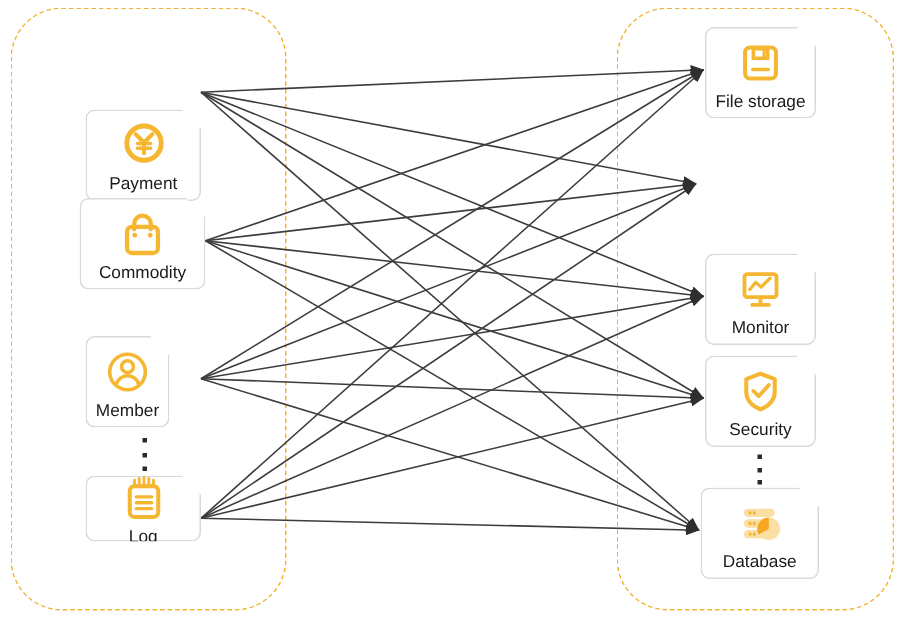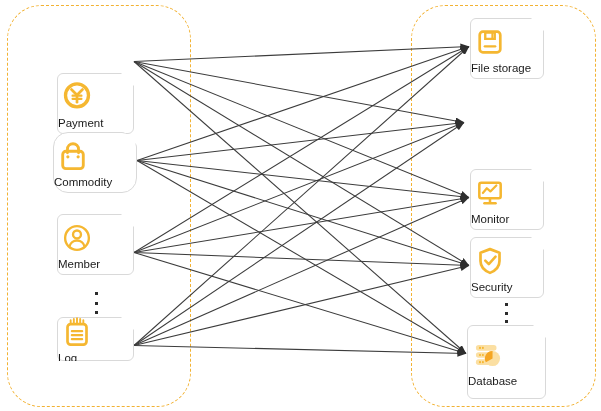--- a/index.html
+++ b/index.html
@@ -2,21 +2,21 @@
 <html><head>
 <meta charset="utf-8">
 <style>
   html,body{margin:0;padding:0;background:#ffffff;}
   body{width:601px;height:411px;overflow:hidden;font-family:"Liberation Sans",sans-serif;}
   #stage{position:relative;width:601px;height:411px;background:#fff;}
   #edges{position:absolute;left:0;top:0;width:601px;height:411px;}
   .group-box{position:absolute;border:1.6px dashed #F2B233;border-radius:34px;background:transparent;}
   .node{position:absolute;background:#ffffff;border:1px solid #d9d9d9;
         box-sizing:border-box;display:flex;flex-direction:column;
-        align-items:flex-start;justify-content:center;
+        align-items:center;justify-content:center;
         border-radius:6px;
         -webkit-clip-path:polygon(0 0, calc(100% - 13px) 0, 100% 13px, 100% 100%, 0 100%);
         clip-path:polygon(0 0, calc(100% - 13px) 0, 100% 13px, 100% 100%, 0 100%);}
   .node .icon{width:38px;height:38px;display:block;margin-bottom:1px;}
   .node .label{font-size:11.5px;color:#1a1a1a;line-height:13px;white-space:nowrap;
                font-family:"Liberation Sans",sans-serif;}
   .dots{position:absolute;display:flex;flex-direction:column;align-items:center;justify-content:space-between;}
   .dots i{display:block;width:3px;height:3px;background:#2b2b2b;border-radius:0;}
 </style>
 </head>
@@ -62,33 +62,33 @@
       <svg viewBox="0 0 48 48" width="38" height="38">
         <circle cx="24" cy="22" r="14.5" fill="none" stroke="#F5B731" stroke-width="4.2"></circle>
         <path d="M17 14.5 L24 21.5 L31 14.5" fill="none" stroke="#F5B731" stroke-width="3.4" stroke-linecap="round"></path>
         <path d="M24 21 L24 30.5" stroke="#F5B731" stroke-width="3.4" stroke-linecap="round"></path>
         <path d="M18.5 22.3 L29.5 22.3 M18.5 26.3 L29.5 26.3" stroke="#F5B731" stroke-width="3" stroke-linecap="round"></path>
       </svg>
     </span>
     <span class="label">Payment</span>
   </div>
 
-  <div class="node" id="n-commodity" style="left: 53px; top: 132px; width: 84px; height: 61px; border-radius: 15px;">
+  <div class="node" id="n-commodity" style="left: 53px; top: 132px; width: 84px; height: 61px;">
     <span class="icon">
       <svg viewBox="0 0 48 48" width="38" height="38">
         <rect x="11" y="18" width="26" height="22" rx="4" fill="none" stroke="#F5B731" stroke-width="3.6"></rect>
         <path d="M17 20 V15.5 a7 7 0 0 1 14 0 V20" fill="none" stroke="#F5B731" stroke-width="3.6" stroke-linecap="round"></path>
         <circle cx="17.5" cy="25" r="2" fill="#F5B731"></circle>
         <circle cx="30.5" cy="25" r="2" fill="#F5B731"></circle>
       </svg>
     </span>
     <span class="label">Commodity</span>
   </div>
 
-  <div class="node" id="n-member" style="left: 57px; top: 214px; width: 77px; height: 61px;">
+  <div class="node" id="n-member" style="left: 57px; top: 224px; width: 56px; height: 61px;">
     <span class="icon">
       <svg viewBox="0 0 48 48" width="38" height="38">
         <circle cx="24" cy="24" r="15" fill="none" stroke="#F5B731" stroke-width="3"></circle>
         <circle cx="24" cy="19.5" r="5" fill="none" stroke="#F5B731" stroke-width="3"></circle>
         <path d="M14.5 34.5 a9.8 9.8 0 0 1 19 0" fill="none" stroke="#F5B731" stroke-width="3" stroke-linecap="round"></path>
       </svg>
     </span>
     <span class="label">Member</span>
   </div>
 
@@ -143,21 +143,21 @@
     </span>
     <span class="label">Security</span>
   </div>
 
   <div class="dots" style="left:504px;top:303px;width:4px;height:20px;">
     <i></i>
     <i></i>
     <i></i>
   </div>
 
-  <div class="node" id="n-database" style="left: 467px; top: 325px; width: 79px; height: 74px;">
+  <div class="node" id="n-database" style="left: 467px; top: 325px; width: 79px; height: 61px;">
     <span class="icon">
       <svg viewBox="0 0 48 48" width="38" height="38">
         <rect x="10" y="11.5" width="26" height="7" rx="3.5" fill="#FBDFA2"></rect>
         <rect x="10" y="20.5" width="26" height="7" rx="3.5" fill="#FBDFA2"></rect>
         <rect x="10" y="29.5" width="26" height="7" rx="3.5" fill="#FBDFA2"></rect>
         <rect x="14" y="13.6" width="2.4" height="2.8" rx="1" fill="#F5B731"></rect>
         <rect x="17.6" y="13.6" width="2.4" height="2.8" rx="1" fill="#F5B731"></rect>
         <rect x="14" y="22.6" width="2.4" height="2.8" rx="1" fill="#F5B731"></rect>
         <rect x="17.6" y="22.6" width="2.4" height="2.8" rx="1" fill="#F5B731"></rect>
         <rect x="14" y="31.6" width="2.4" height="2.8" rx="1" fill="#F5B731"></rect>

